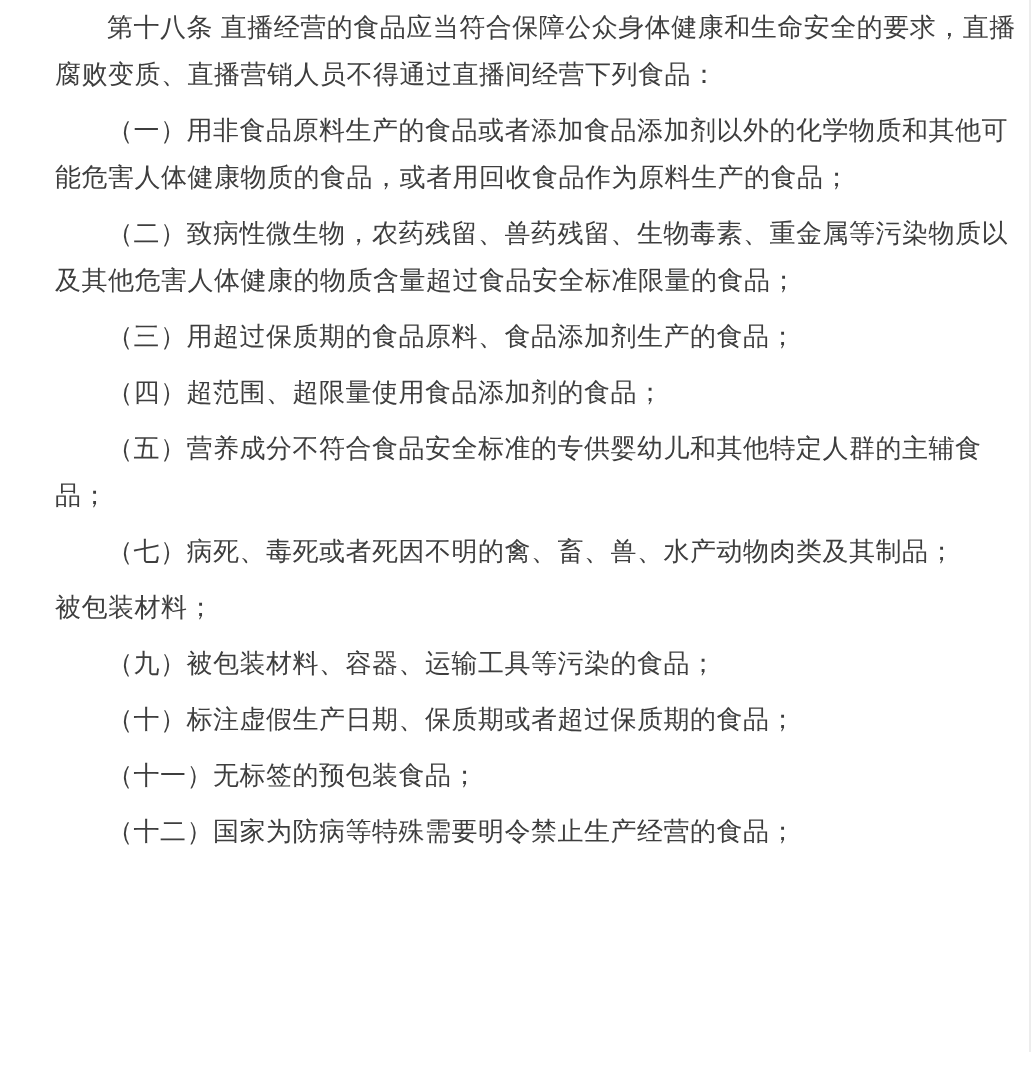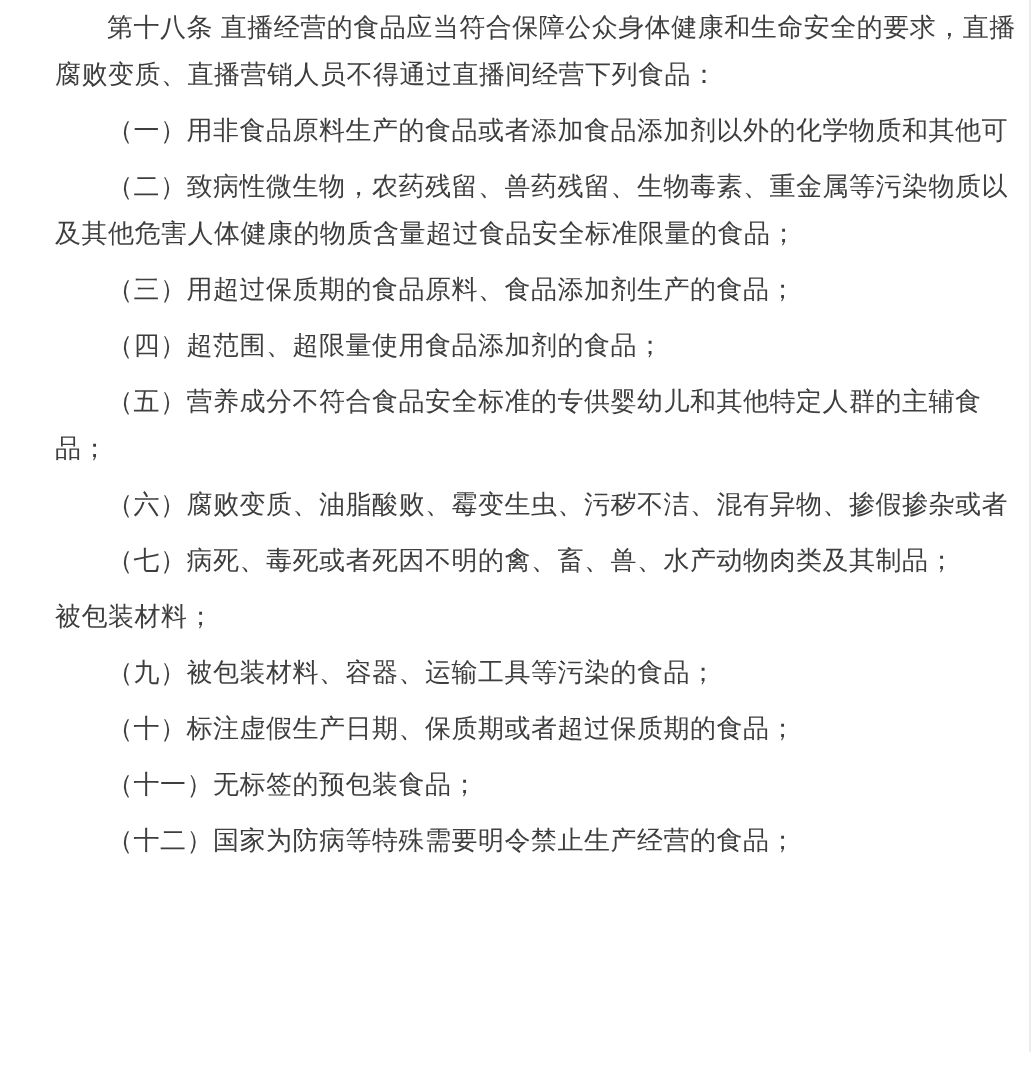--- a/index.html
+++ b/index.html
@@ -47,37 +47,37 @@
 <body>
 
 <div class="page">
   <div class="content">
       <div class="para">
         <div class="line indent">第十八条 直播经营的食品应当符合保障公众身体健康和生命安全的要求，直播</div>
         <div class="line">腐败变质、直播营销人员不得通过直播间经营下列食品：</div>
       </div>
       <div class="para">
         <div class="line indent">（一）用非食品原料生产的食品或者添加食品添加剂以外的化学物质和其他可</div>
+        <div class="line">能危害人体健康物质的食品，或者用回收食品作为原料生产的食品；</div>
       </div>
       <div class="para">
         <div class="line indent">（二）致病性微生物，农药残留、兽药残留、生物毒素、重金属等污染物质以</div>
         <div class="line">及其他危害人体健康的物质含量超过食品安全标准限量的食品；</div>
       </div>
       <div class="para">
         <div class="line indent">（三）用超过保质期的食品原料、食品添加剂生产的食品；</div>
       </div>
       <div class="para">
         <div class="line indent">（四）超范围、超限量使用食品添加剂的食品；</div>
       </div>
       <div class="para">
         <div class="line indent">（五）营养成分不符合食品安全标准的专供婴幼儿和其他特定人群的主辅食</div>
         <div class="line">品；</div>
       </div>
       <div class="para">
-        <div class="line indent">（六）腐败变质、油脂酸败、霉变生虫、污秽不洁、混有异物、掺假掺杂或者</div>
       </div>
       <div class="para">
         <div class="line indent">（七）病死、毒死或者死因不明的禽、畜、兽、水产动物肉类及其制品；</div>
       </div>
       <div class="para">
         <div class="line">被包装材料；</div>
       </div>
       <div class="para">
         <div class="line indent">（九）被包装材料、容器、运输工具等污染的食品；</div>
       </div>

